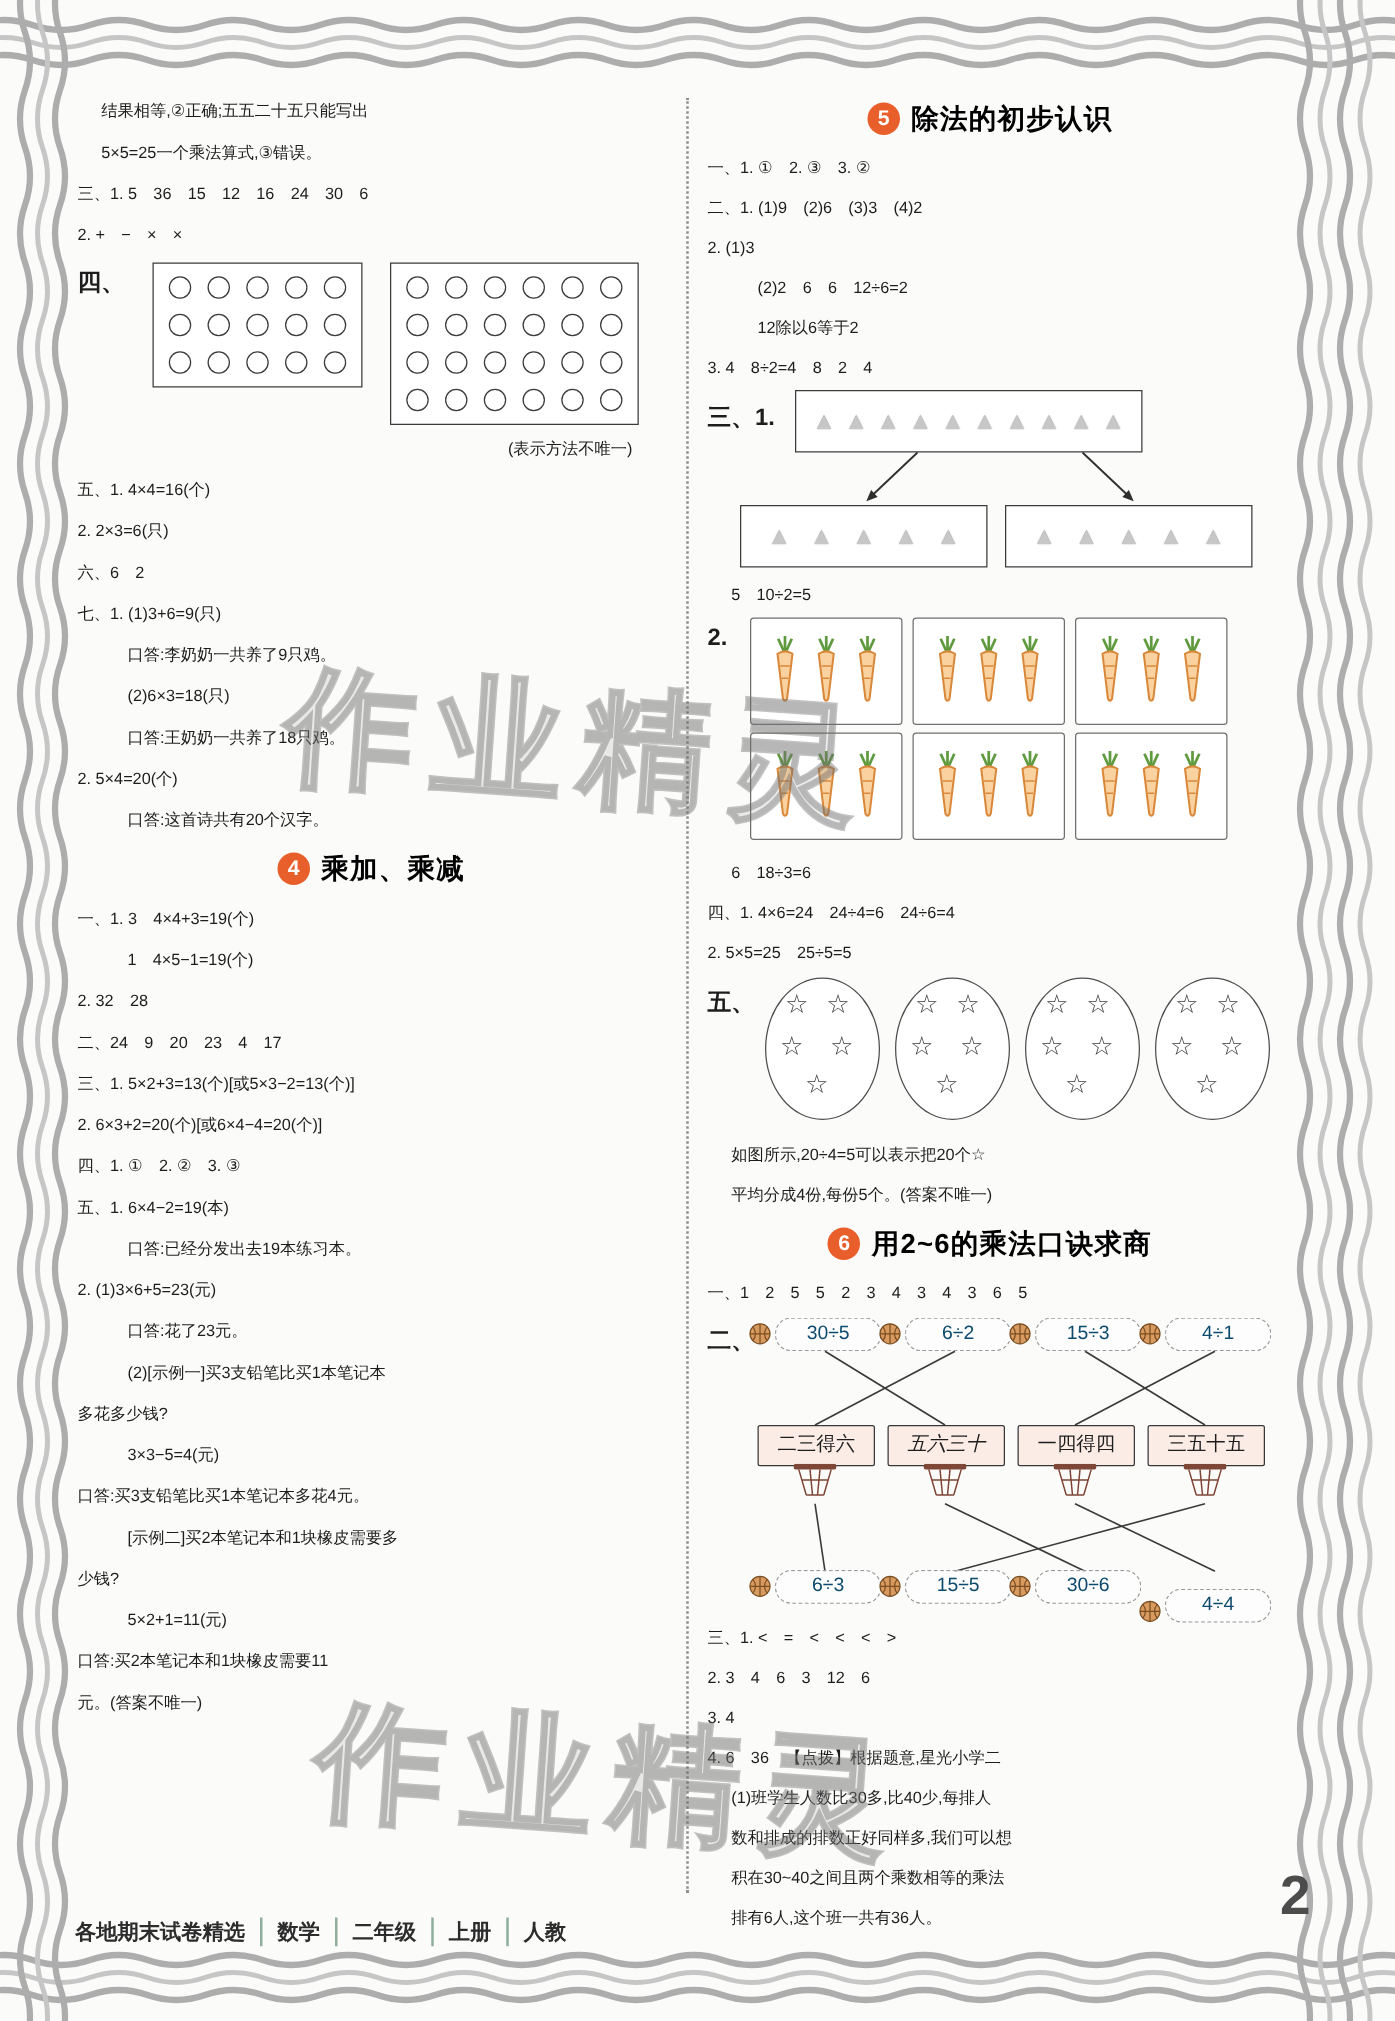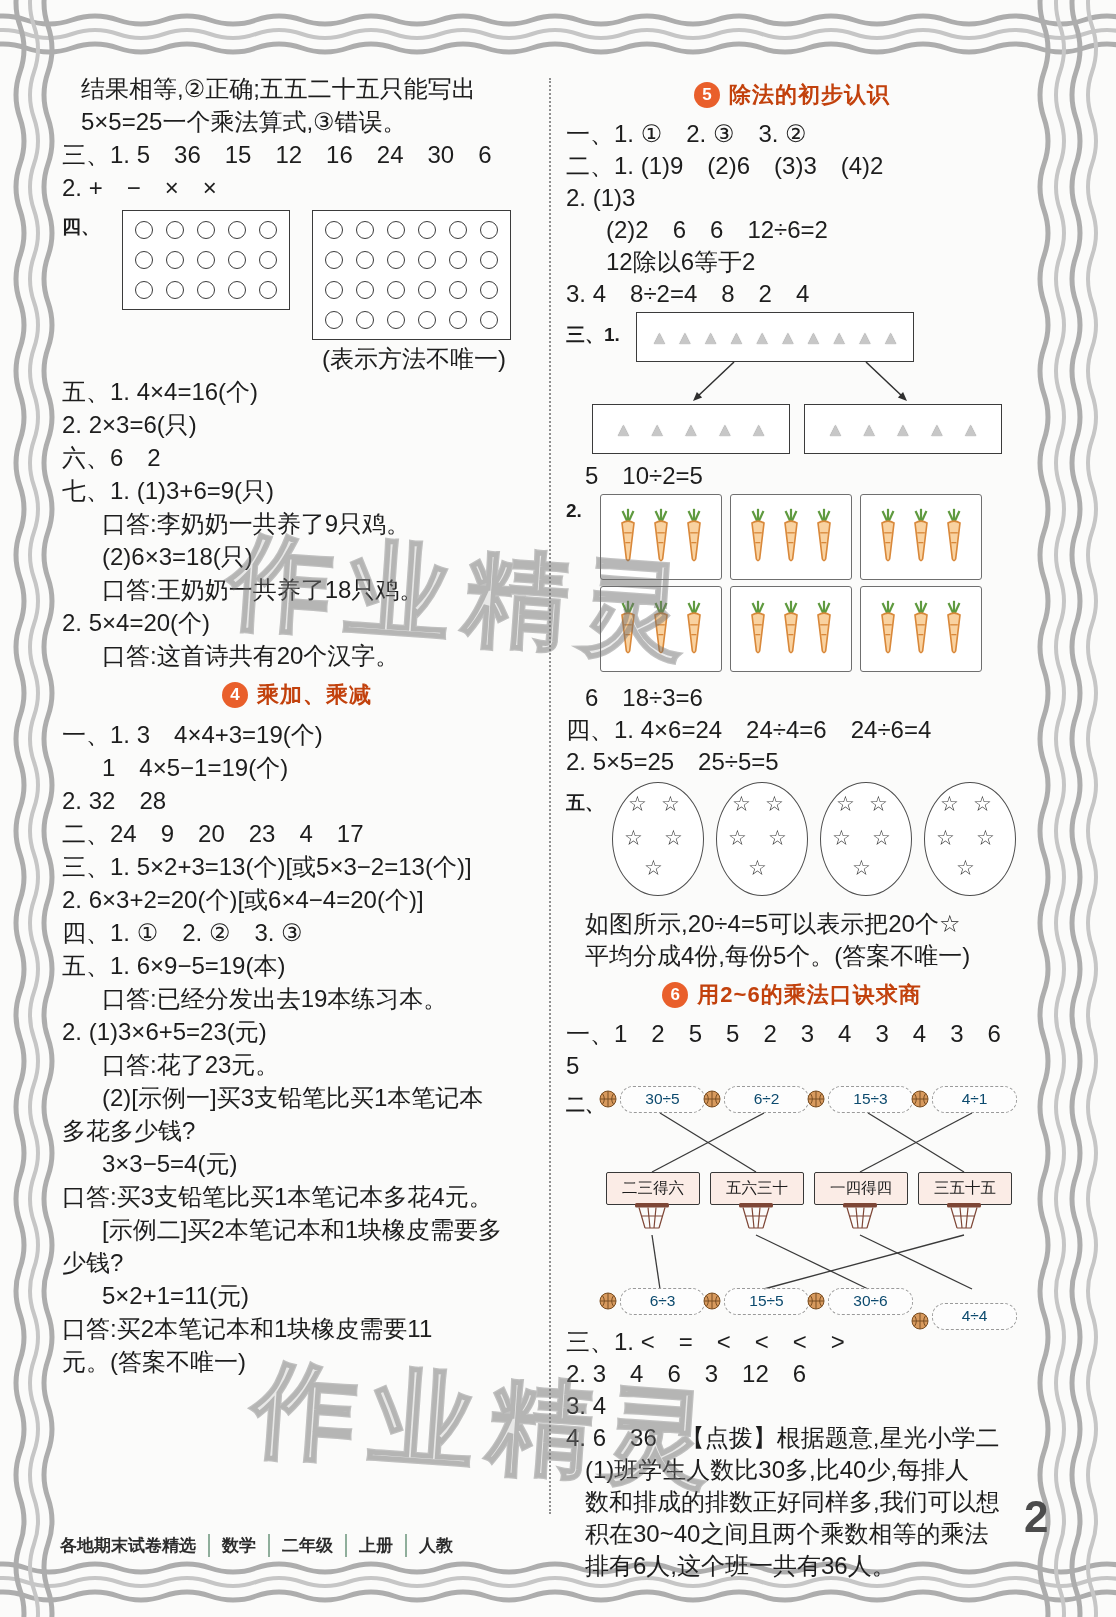--- a/index.html
+++ b/index.html
@@ -3,30 +3,30 @@
 <meta charset="utf-8">
 <style>
   html,body{margin:0;padding:0}
   body{width:1116px;height:1617px;background:#e9e9e7}
   .page{position:relative;width:1116px;height:1617px;background:#fbfbfa;overflow:hidden;
         font-family:"Liberation Sans","DejaVu Sans",sans-serif;color:#1d1d1d}
   #border{position:absolute;left:0;top:0;z-index:1}
   .col{position:absolute;top:72px;z-index:2}
   .col.left{left:62px;width:470px}
   .col.right{left:566px;width:452px}
-  .ln{font-size:24px;line-height:33px;white-space:pre-wrap}
+  .ln{font-size:13px;line-height:33px;white-space:pre-wrap}
   .right .ln{line-height:32px}
   .b{font-weight:400}
   .ind1{padding-left:19px}
   .ind2{padding-left:40px}
   .divider{position:absolute;left:549px;top:78px;height:1436px;width:0;border-left:2px dotted #8f8f8f;z-index:2}
   .sec-head{display:flex;align-items:center;justify-content:center;gap:9px;height:42px;margin:2px 0}
   .sec-num{width:26px;height:26px;border-radius:50%;background:#e95f2b;color:#fff;font-weight:700;
            font-size:17px;display:flex;align-items:center;justify-content:center;flex:none}
-  .sec-title{color:#c2410c;font-weight:700;font-size:22px;letter-spacing:1px}
+  .sec-title{color:#000000;font-weight:700;font-size:22px;letter-spacing:1px}
   .figlbl{font-weight:700;font-size:19px;line-height:33px;flex:none}
   
   .figA{display:flex;align-items:flex-start;gap:22px;margin:6px 0 2px}
   .cbox{border:1.5px solid #3b3b3b;padding:10px 12px;display:flex;flex-direction:column;gap:12px;background:#fff}
   .crow{display:flex;gap:13px}
   .circ{width:16px;height:16px;border:1.5px solid #3b3b3b;border-radius:50%;background:#fff}
   .caption{text-align:right;padding-right:26px}
   
   .figB{position:relative;height:146px;margin:2px 0}
   .figB .figlbl{position:absolute;left:0;top:6px}
@@ -189,21 +189,21 @@
     </div>
 
     <div>
         <div class="ln ind0"><span class="b">一、1.</span><span> 3　4×4+3=19(个)</span></div>
         <div class="ln ind2"><span>1　4×5−1=19(个)</span></div>
         <div class="ln ind0"><span class="b">2.</span><span> 32　28</span></div>
         <div class="ln ind0"><span class="b">二、</span><span>24　9　20　23　4　17</span></div>
         <div class="ln ind0"><span class="b">三、1.</span><span> 5×2+3=13(个)[或5×3−2=13(个)]</span></div>
         <div class="ln ind0"><span class="b">2.</span><span> 6×3+2=20(个)[或6×4−4=20(个)]</span></div>
         <div class="ln ind0"><span class="b">四、1.</span><span> ①　</span><span class="b">2.</span><span> ②　</span><span class="b">3.</span><span> ③</span></div>
-        <div class="ln ind0"><span class="b">五、1.</span><span> 6×9−5=19(本)</span></div>
+        <div class="ln ind0"><span class="b">五、1.</span><span> 6×4−2=19(本)</span></div>
         <div class="ln ind2"><span>口答:已经分发出去19本练习本。</span></div>
         <div class="ln ind0"><span class="b">2.</span><span> (1)3×6+5=23(元)</span></div>
         <div class="ln ind2"><span>口答:花了23元。</span></div>
         <div class="ln ind2"><span>(2)[示例一]买3支铅笔比买1本笔记本</span></div>
         <div class="ln ind0"><span>多花多少钱?</span></div>
         <div class="ln ind2"><span>3×3−5=4(元)</span></div>
         <div class="ln ind0"><span>口答:买3支铅笔比买1本笔记本多花4元。</span></div>
         <div class="ln ind2"><span>[示例二]买2本笔记本和1块橡皮需要多</span></div>
         <div class="ln ind0"><span>少钱?</span></div>
         <div class="ln ind2"><span>5×2+1=11(元)</span></div>
@@ -554,21 +554,21 @@
               <circle cx="9" cy="9" r="8"></circle>
               <path d="M1,9 H17 M9,1 V17 M3.2,3.2 Q7.5,9 3.2,14.8 M14.8,3.2 Q10.5,9 14.8,14.8"></path>
             </svg>
             <span class="pill">4÷4</span>
           </div>
           <div class="koubox" style="left: 6px;">二三得六</div>
           <div class="hoop" style="left: 34px;"><svg width="36" height="28" viewBox="0 0 36 28">
               <rect x="1" y="0" width="34" height="4.5" rx="1.5"></rect>
               <path d="M5,4.5 L11,25 M14,4.5 L16,25 M22,4.5 L20,25 M31,4.5 L25,25 M11,25 H25 M7,13 H29"></path>
             </svg></div>
-          <div class="koubox" style="left: 110px;">五六三十</div>
+          <div class="koubox" style="left: 110px; font-style: italic;">五六三十</div>
           <div class="hoop" style="left: 138px;"><svg width="36" height="28" viewBox="0 0 36 28">
               <rect x="1" y="0" width="34" height="4.5" rx="1.5"></rect>
               <path d="M5,4.5 L11,25 M14,4.5 L16,25 M22,4.5 L20,25 M31,4.5 L25,25 M11,25 H25 M7,13 H29"></path>
             </svg></div>
           <div class="koubox" style="left: 214px;">一四得四</div>
           <div class="hoop" style="left: 242px;"><svg width="36" height="28" viewBox="0 0 36 28">
               <rect x="1" y="0" width="34" height="4.5" rx="1.5"></rect>
               <path d="M5,4.5 L11,25 M14,4.5 L16,25 M22,4.5 L20,25 M31,4.5 L25,25 M11,25 H25 M7,13 H29"></path>
             </svg></div>
           <div class="koubox" style="left: 318px;">三五十五</div>

